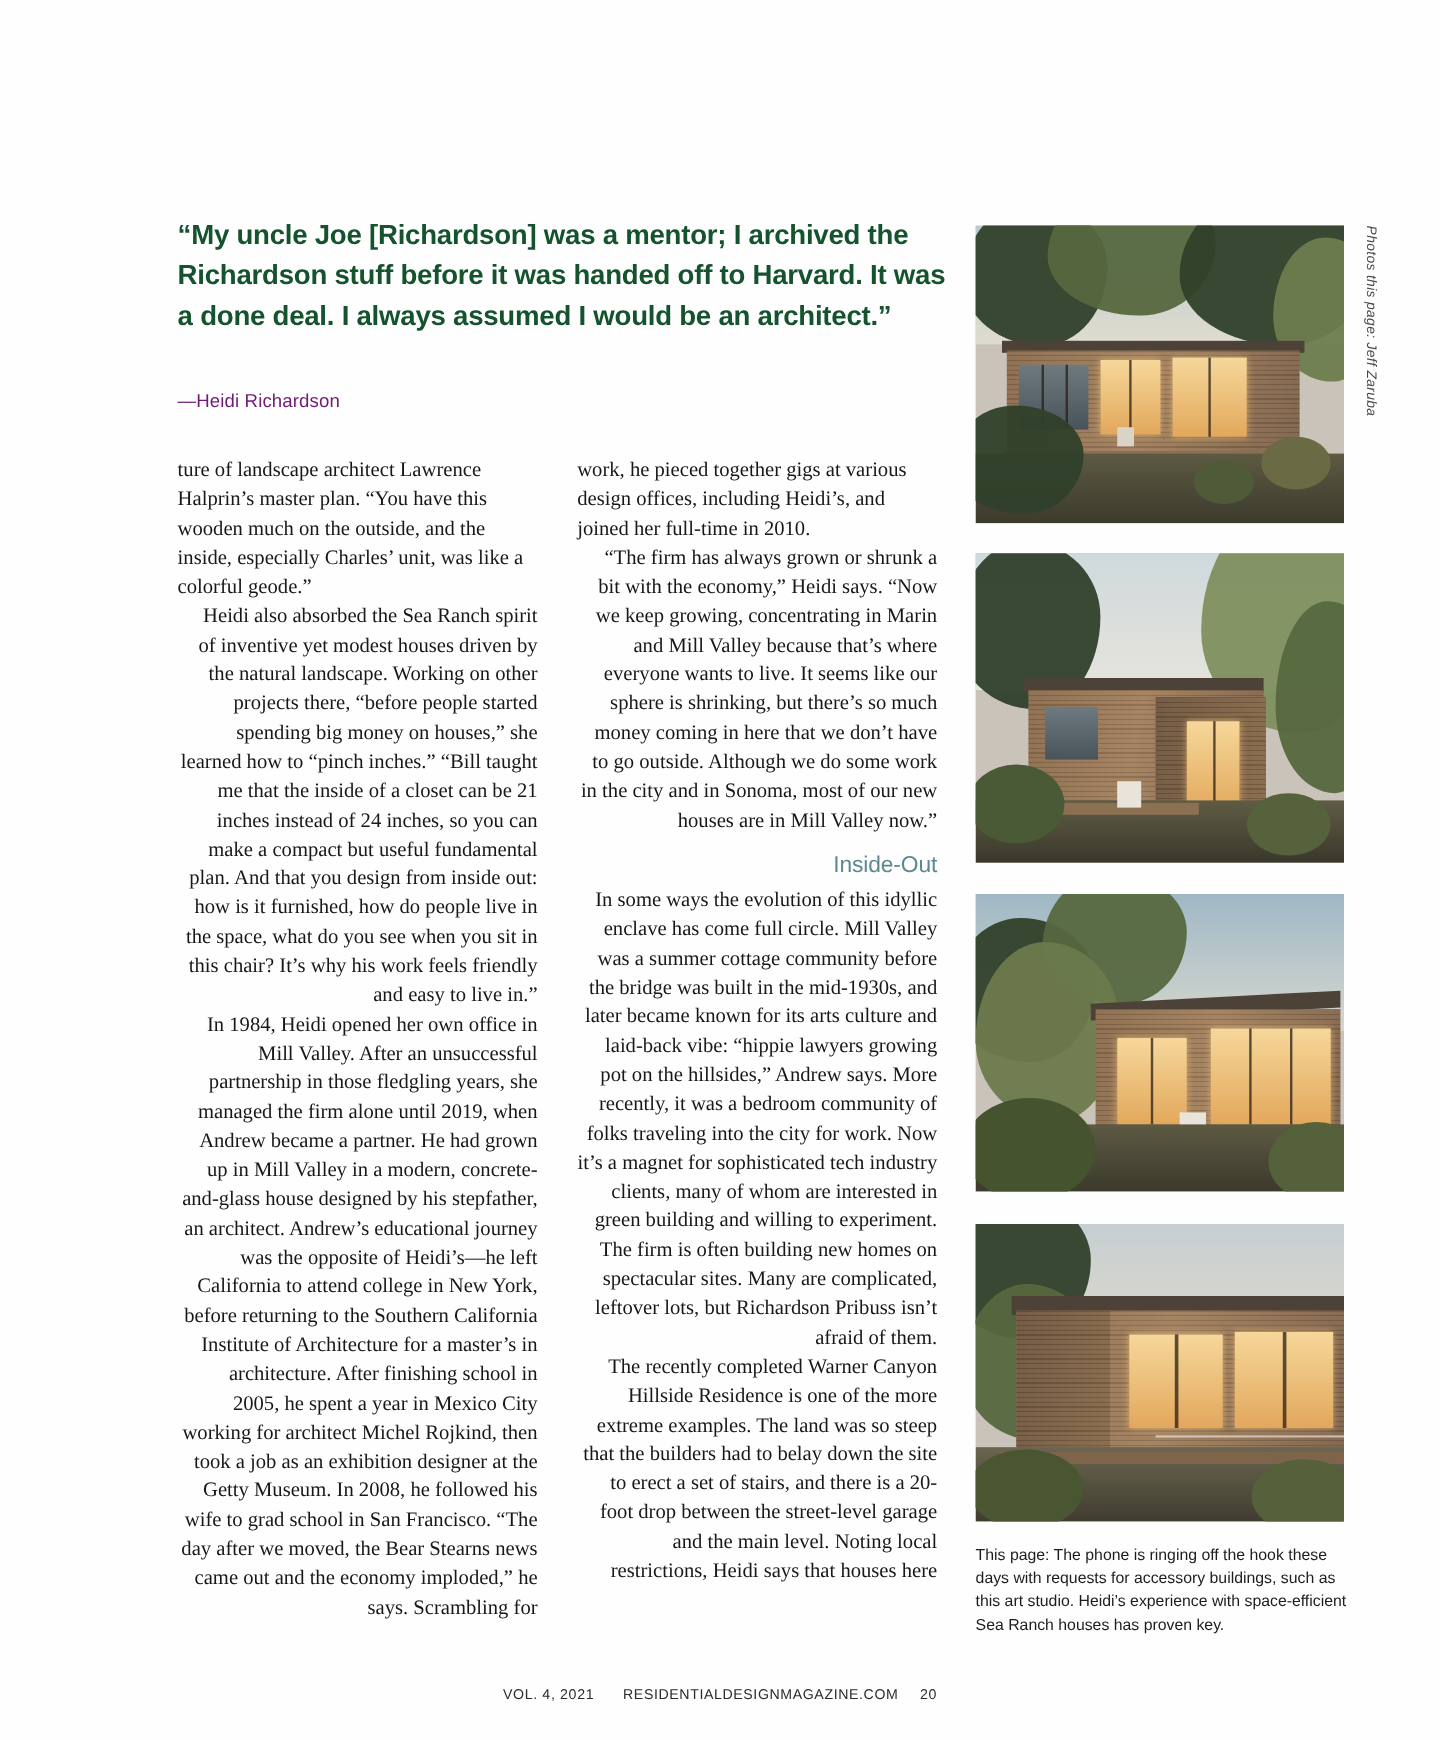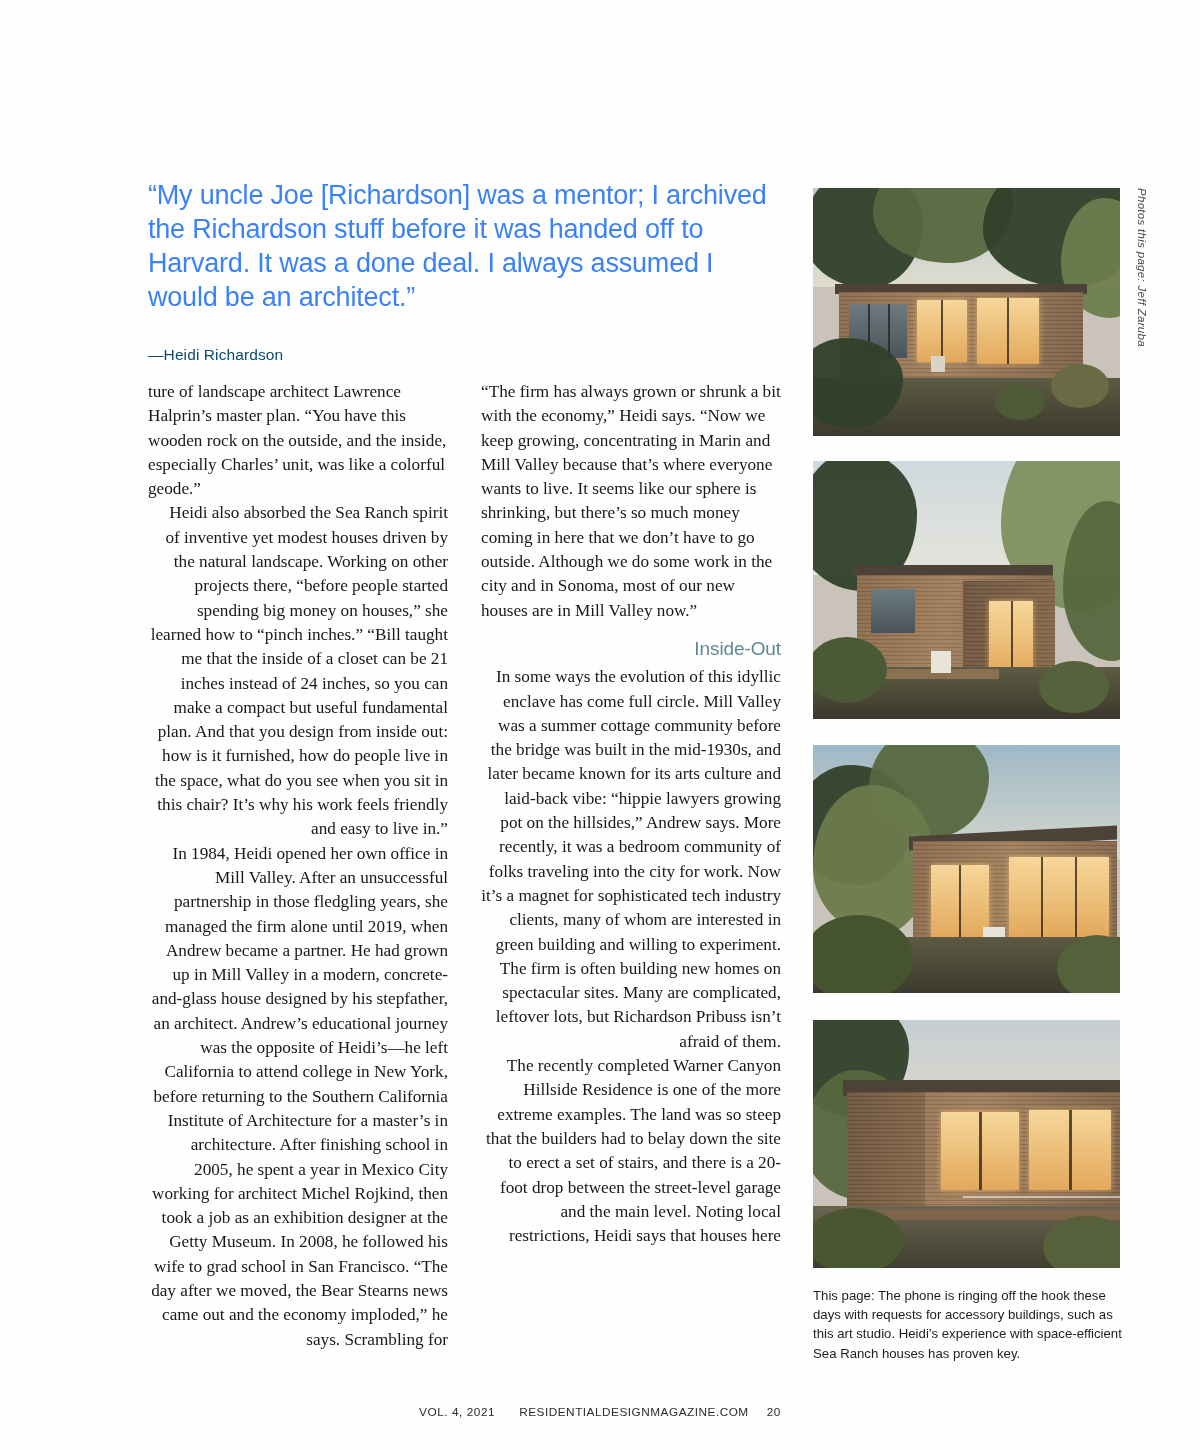--- a/index.html
+++ b/index.html
@@ -22,35 +22,34 @@
     background: #fefefe;
   }
 
   
   .pullquote {
     position: absolute;
     left: 148px;
     top: 178px;
     width: 640px;
     font-family: "Liberation Sans", sans-serif;
-    font-size: 27px;
+    font-size: 23px;
     line-height: 34px;
-    color: #3b82f6;
-    font-weight: 400;
+    color: #14532d;
+    font-weight: 700;
     letter-spacing: -0.2px;
   }
   .pullquote-attrib {
     position: absolute;
     left: 148px;
     top: 326px;
     font-family: "Liberation Sans", sans-serif;
     font-size: 15.5px;
-    color: #0c4a6e;
+    color: #701a75;
     letter-spacing: 0.1px;
-    margin-top: 20px;
   }
 
   
   .col {
     position: absolute;
     top: 380px;
     width: 300px;
     font-size: 17.2px;
     line-height: 24.3px;
     text-align: left;
@@ -206,26 +205,27 @@
 </style>
 </head>
 <body>
 
 <div class="page">
 
   <div class="pullquote">“My uncle Joe [Richardson] was a mentor; I archived the Richardson stuff before it was handed off to Harvard. It was a done deal. I always assumed I would be an architect.”</div>
   <div class="pullquote-attrib">—Heidi Richardson</div>
 
   <div class="col" id="col-left">
-    <p>ture of landscape architect Lawrence Halprin’s master plan. “You have this wooden rock on the outside, and the inside, especially Charles’ unit, was like a colorful geode.”</p>
+    <p>ture of landscape architect Lawrence Halprin’s master plan. “You have this wooden much on the outside, and the inside, especially Charles’ unit, was like a colorful geode.”</p>
     <p>Heidi also absorbed the Sea Ranch spirit of inventive yet modest houses driven by the natural landscape. Working on other projects there, “before people started spending big money on houses,” she learned how to “pinch inches.” “Bill taught me that the inside of a closet can be 21 inches instead of 24 inches, so you can make a compact but useful fundamental plan. And that you design from inside out: how is it furnished, how do people live in the space, what do you see when you sit in this chair? It’s why his work feels friendly and easy to live in.”</p>
     <p>In 1984, Heidi opened her own office in Mill Valley. After an unsuccessful partnership in those fledgling years, she managed the firm alone until 2019, when Andrew became a partner. He had grown up in Mill Valley in a modern, concrete-and-glass house designed by his stepfather, an architect. Andrew’s educational journey was the opposite of Heidi’s—he left California to attend college in New York, before returning to the Southern California Institute of Architecture for a master’s in architecture. After finishing school in 2005, he spent a year in Mexico City working for architect Michel Rojkind, then took a job as an exhibition designer at the Getty Museum. In 2008, he followed his wife to grad school in San Francisco. “The day after we moved, the Bear Stearns news came out and the economy imploded,” he says. Scrambling for</p>
   </div>
 
   <div class="col" id="col-mid">
+    <p>work, he pieced together gigs at various design offices, including Heidi’s, and joined her full-time in 2010.</p>
     <p>“The firm has always grown or shrunk a bit with the economy,” Heidi says. “Now we keep growing, concentrating in Marin and Mill Valley because that’s where everyone wants to live. It seems like our sphere is shrinking, but there’s so much money coming in here that we don’t have to go outside. Although we do some work in the city and in Sonoma, most of our new houses are in Mill Valley now.”</p>
     <p class="subhead">Inside-Out</p>
     <p>In some ways the evolution of this idyllic enclave has come full circle. Mill Valley was a summer cottage community before the bridge was built in the mid-1930s, and later became known for its arts culture and laid-back vibe: “hippie lawyers growing pot on the hillsides,” Andrew says. More recently, it was a bedroom community of folks traveling into the city for work. Now it’s a magnet for sophisticated tech industry clients, many of whom are interested in green building and willing to experiment. The firm is often building new homes on spectacular sites. Many are complicated, leftover lots, but Richardson Pribuss isn’t afraid of them.</p>
     <p>The recently completed Warner Canyon Hillside Residence is one of the more extreme examples. The land was so steep that the builders had to belay down the site to erect a set of stairs, and there is a 20-foot drop between the street-level garage and the main level. Noting local restrictions, Heidi says that houses here</p>
   </div>
 
   <div class="photo" id="photo-1">
     <div class="scene">
       <div class="sky dusk" style="height:40%"></div>
       <div class="tree dark" style="left:-10px; top:-20px; width:120px; height:120px;"></div>

